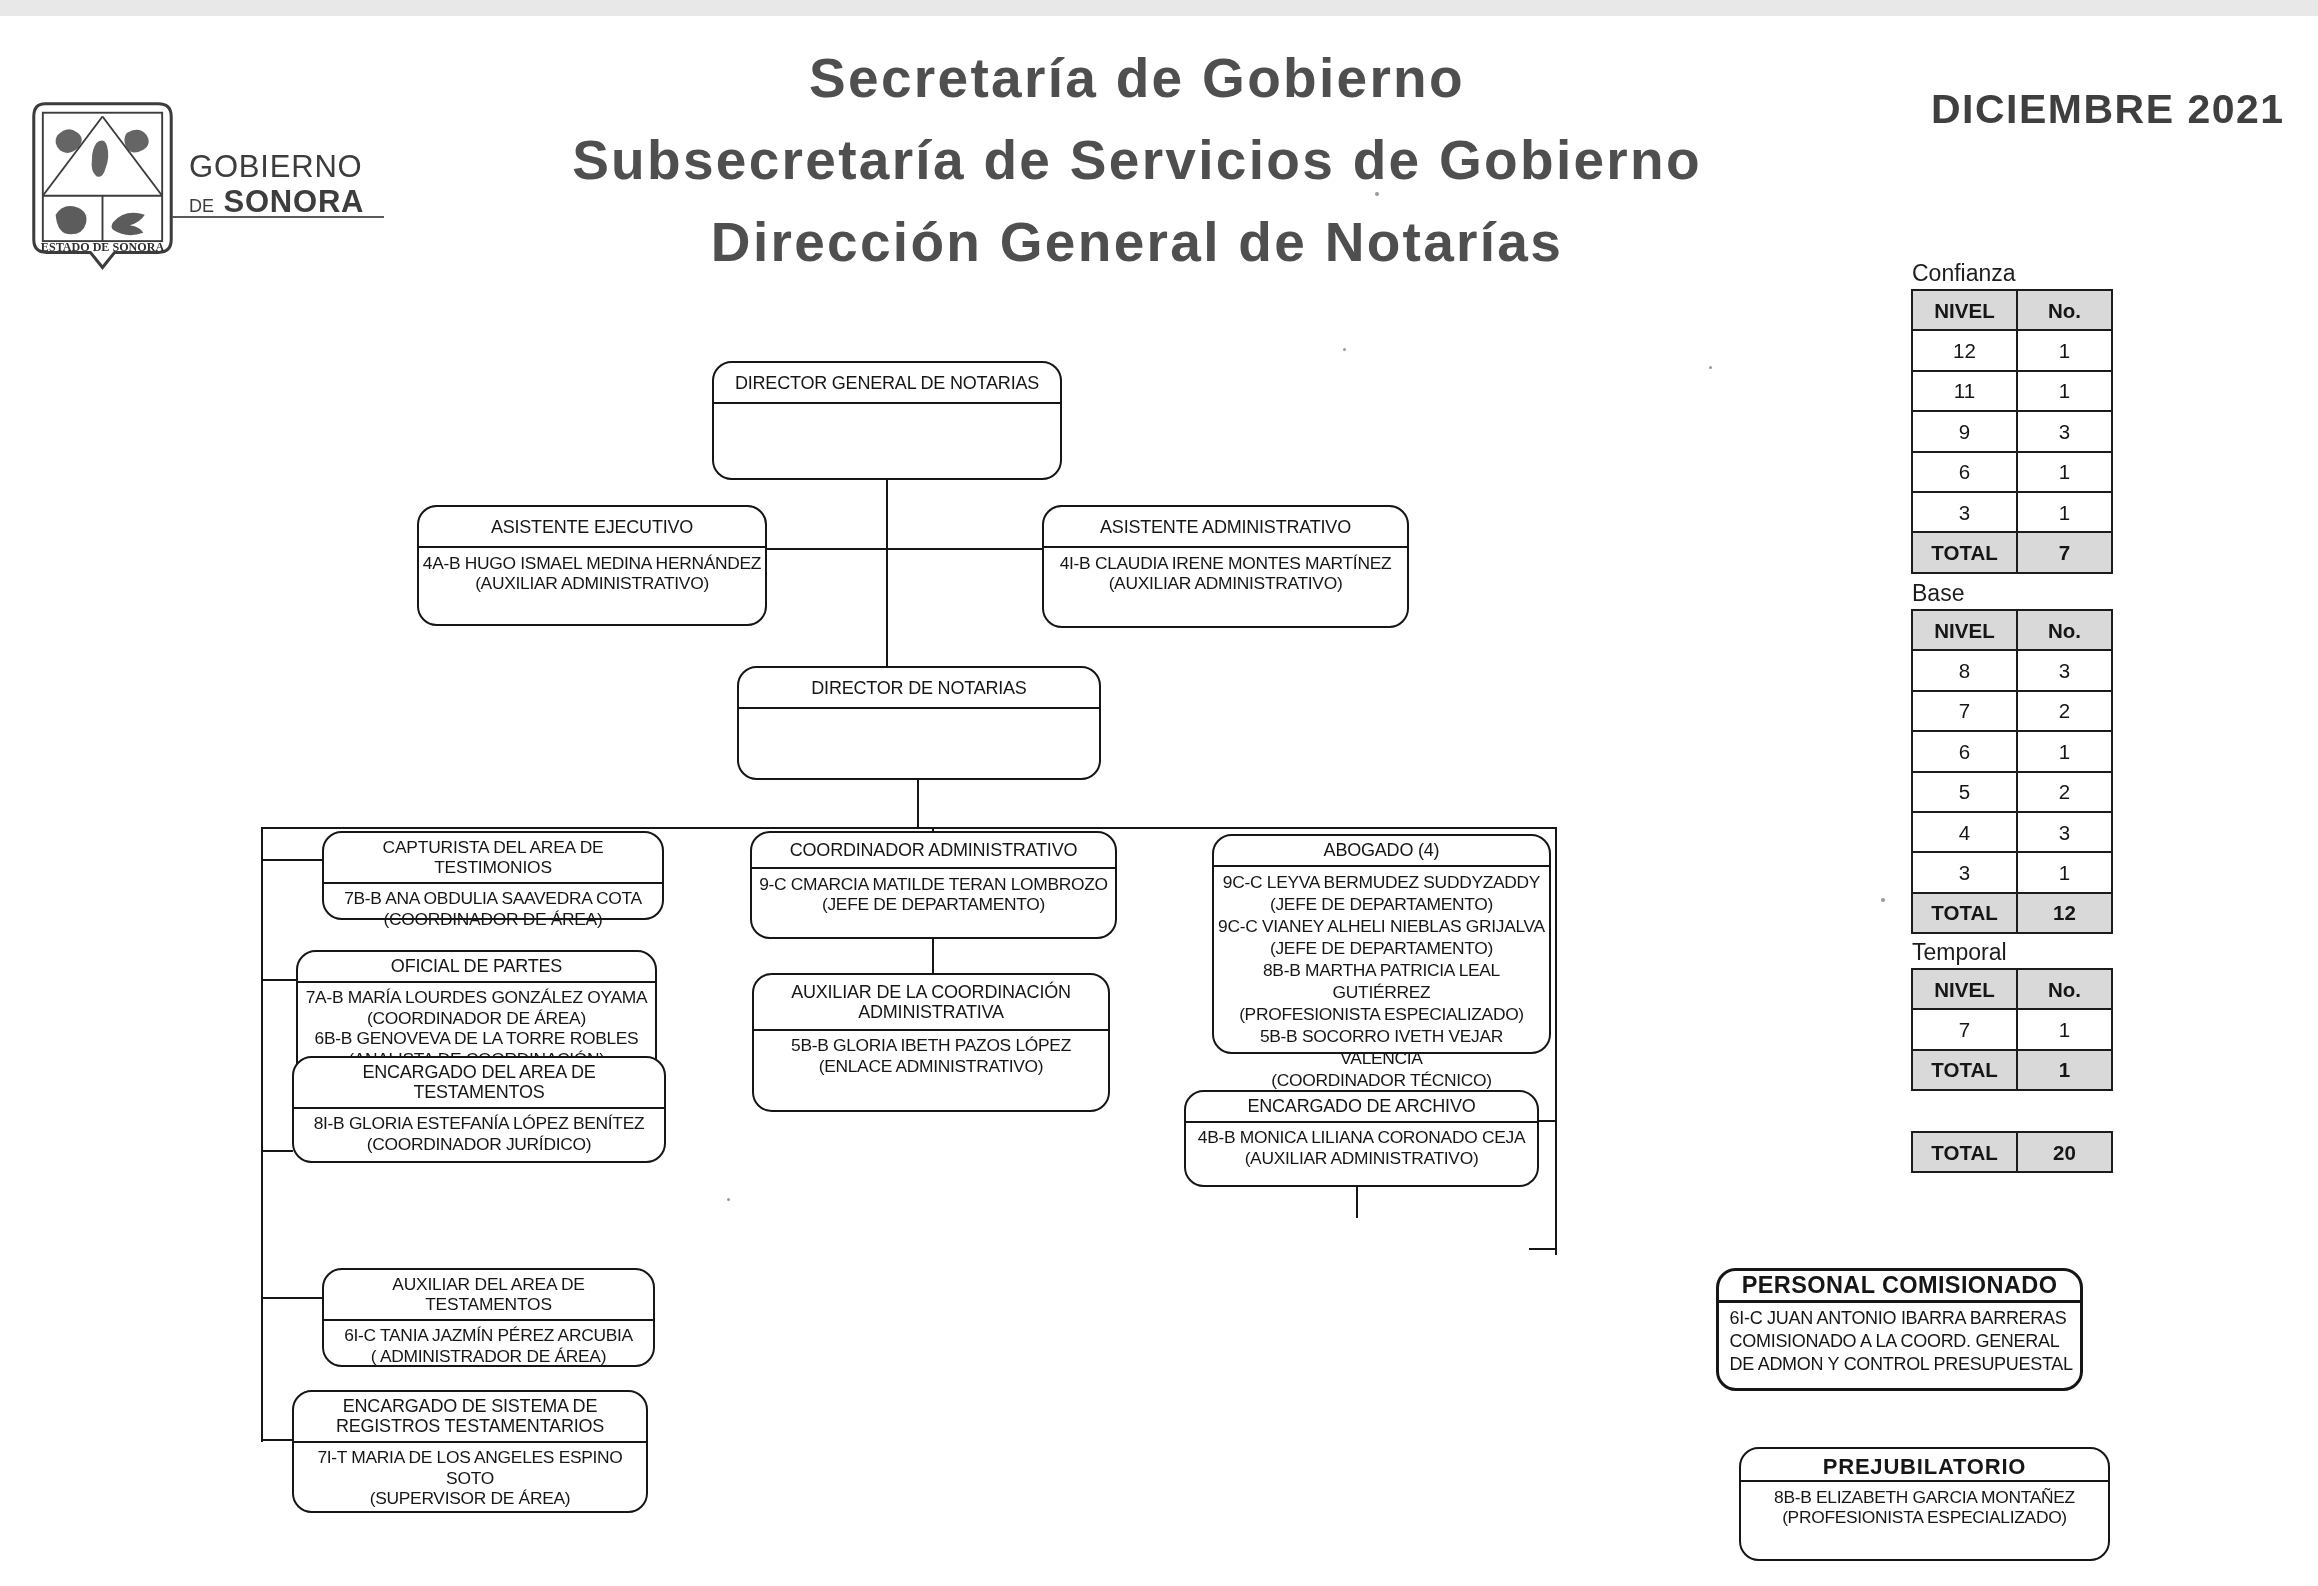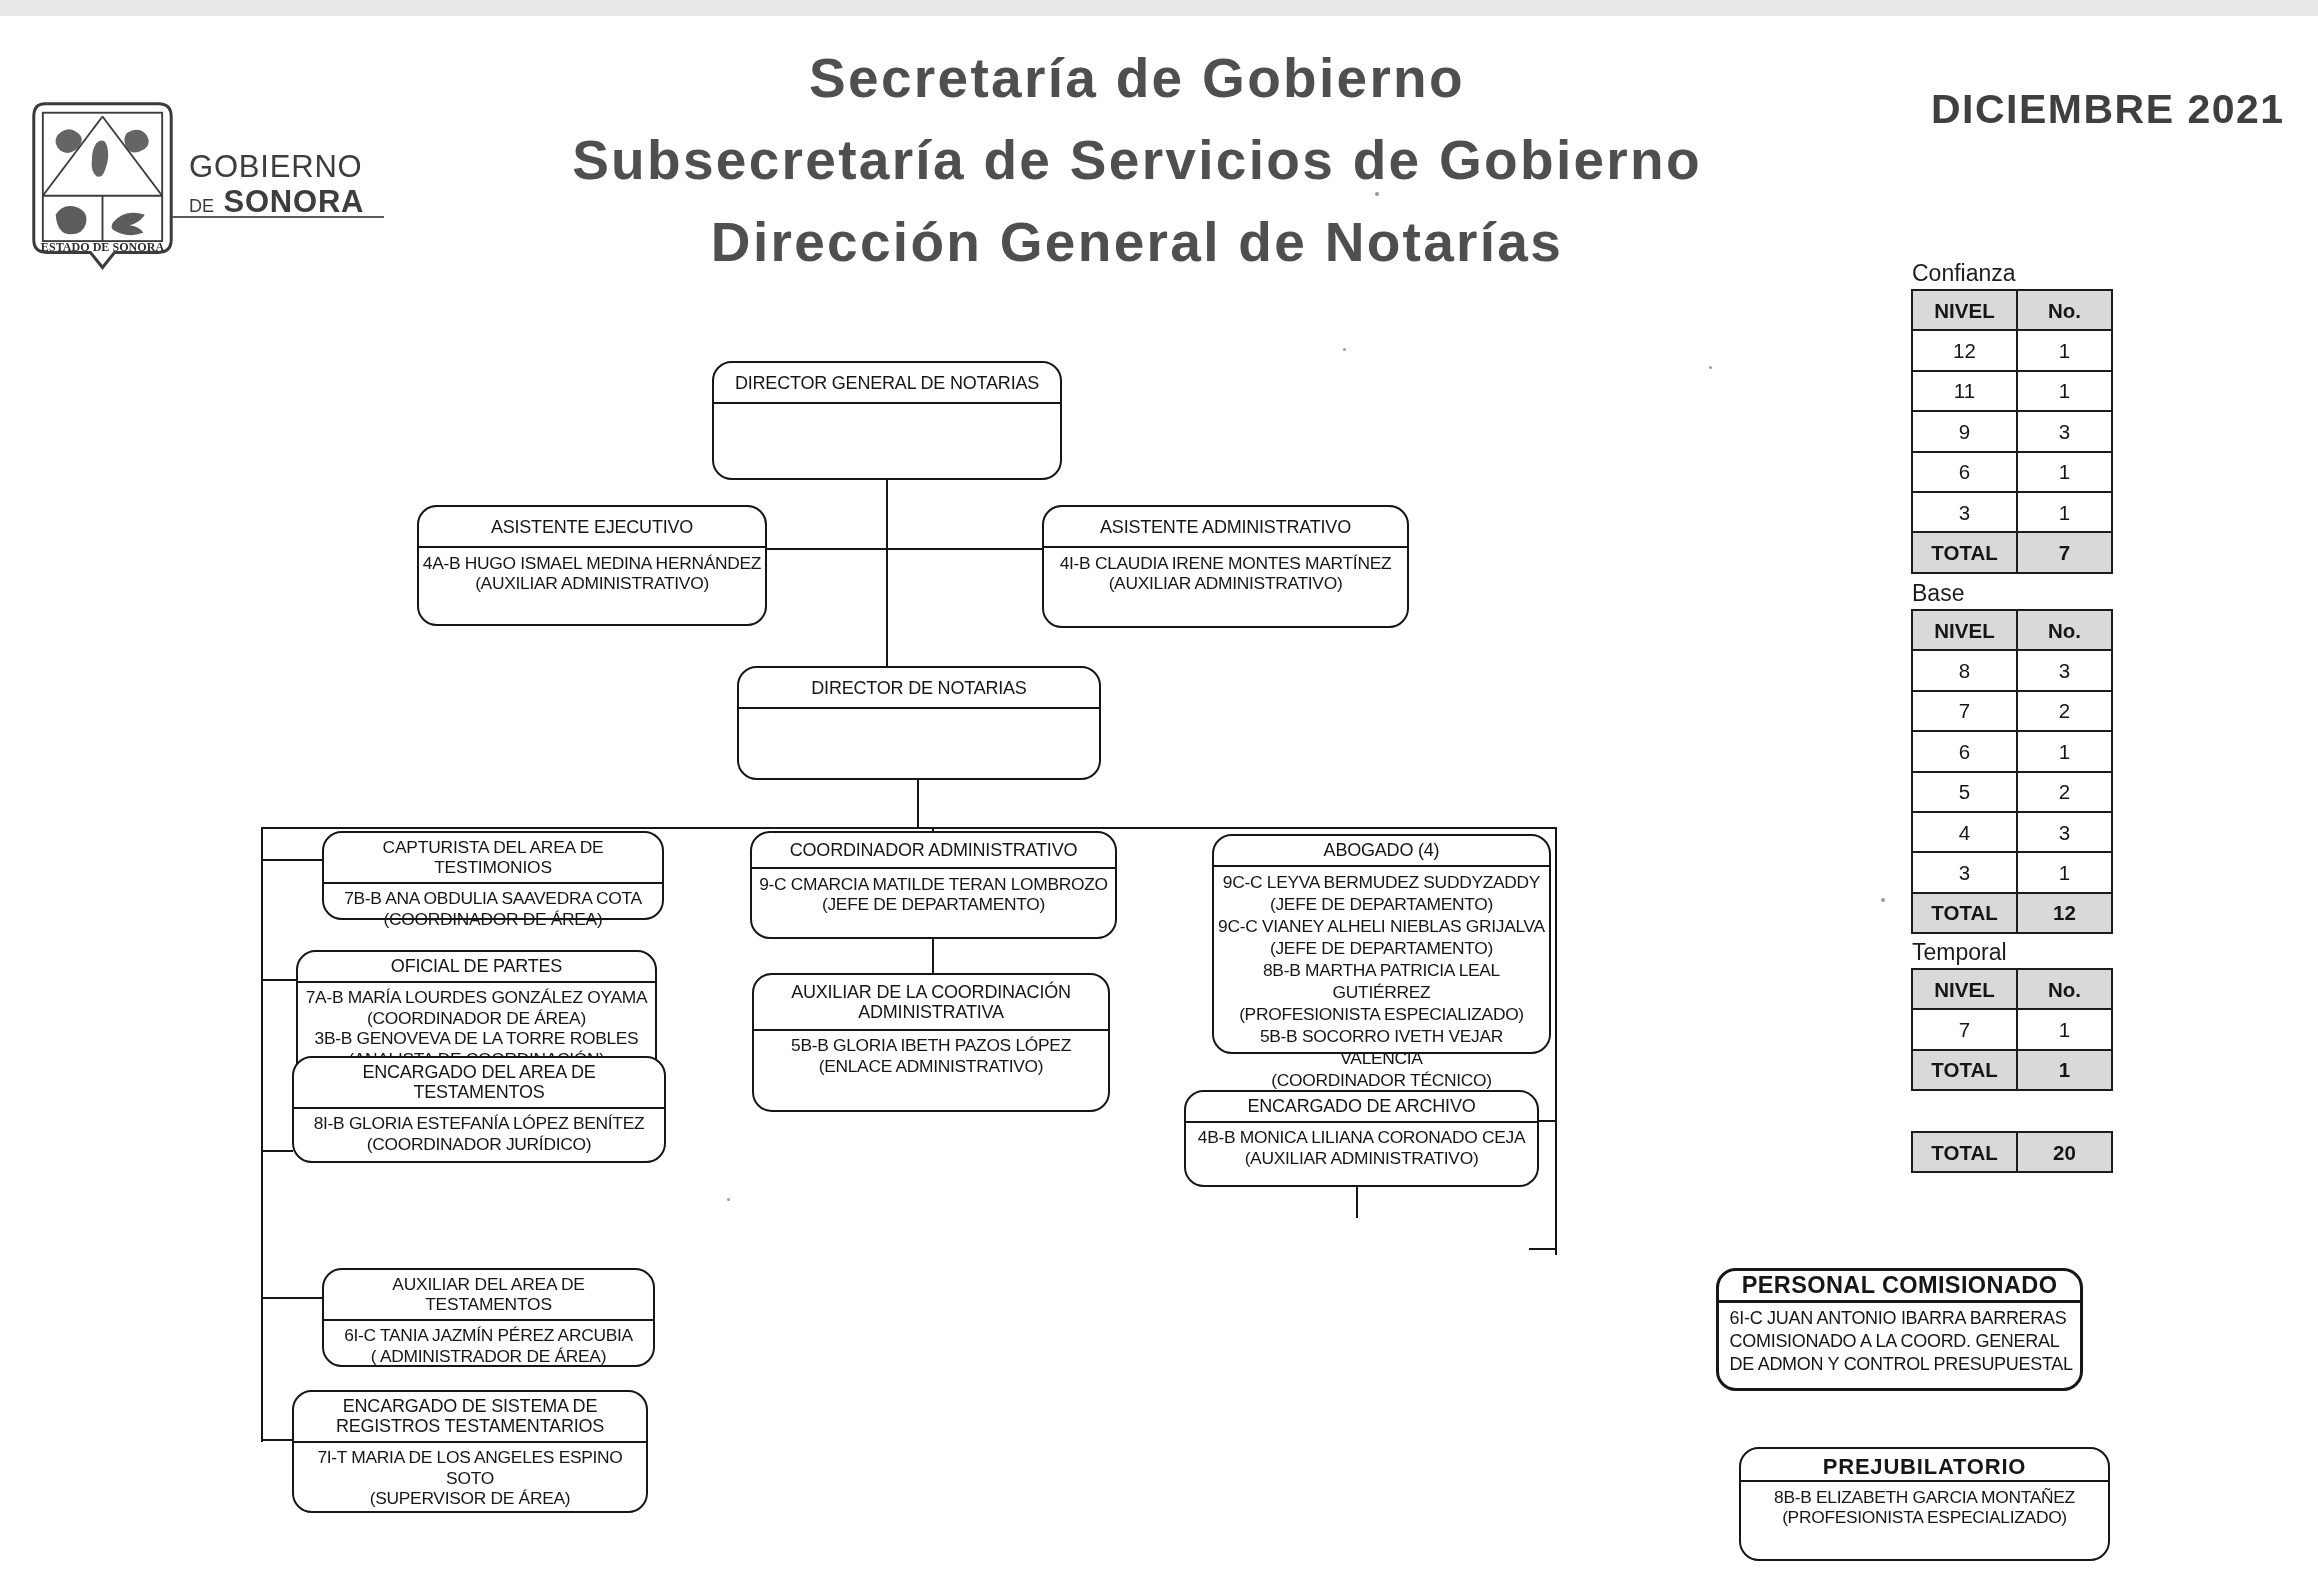--- a/index.html
+++ b/index.html
@@ -133,21 +133,21 @@
         <div>7B-B ANA OBDULIA SAAVEDRA COTA</div>
         <div>(COORDINADOR DE ÁREA)</div>
       </div>
   </div>
 
   <div class="obox" style="left:296px;top:934px;width:361px;height:139px">
     <div class="otitle">OFICIAL DE PARTES</div>
     <div class="olines">
         <div>7A-B MARÍA LOURDES GONZÁLEZ OYAMA</div>
         <div>(COORDINADOR DE ÁREA)</div>
-        <div>3B-B GENOVEVA DE LA TORRE ROBLES</div>
+        <div>6B-B GENOVEVA DE LA TORRE ROBLES</div>
         <div>(ANALISTA DE COORDINACIÓN)</div>
       </div>
   </div>
 
   <div class="obox" style="left:292px;top:1040px;width:374px;height:107px">
     <div class="otitle">ENCARGADO DEL AREA DE TESTAMENTOS</div>
     <div class="olines">
         <div>8I-B GLORIA ESTEFANÍA LÓPEZ BENÍTEZ</div>
         <div>(COORDINADOR JURÍDICO)</div>
       </div>

